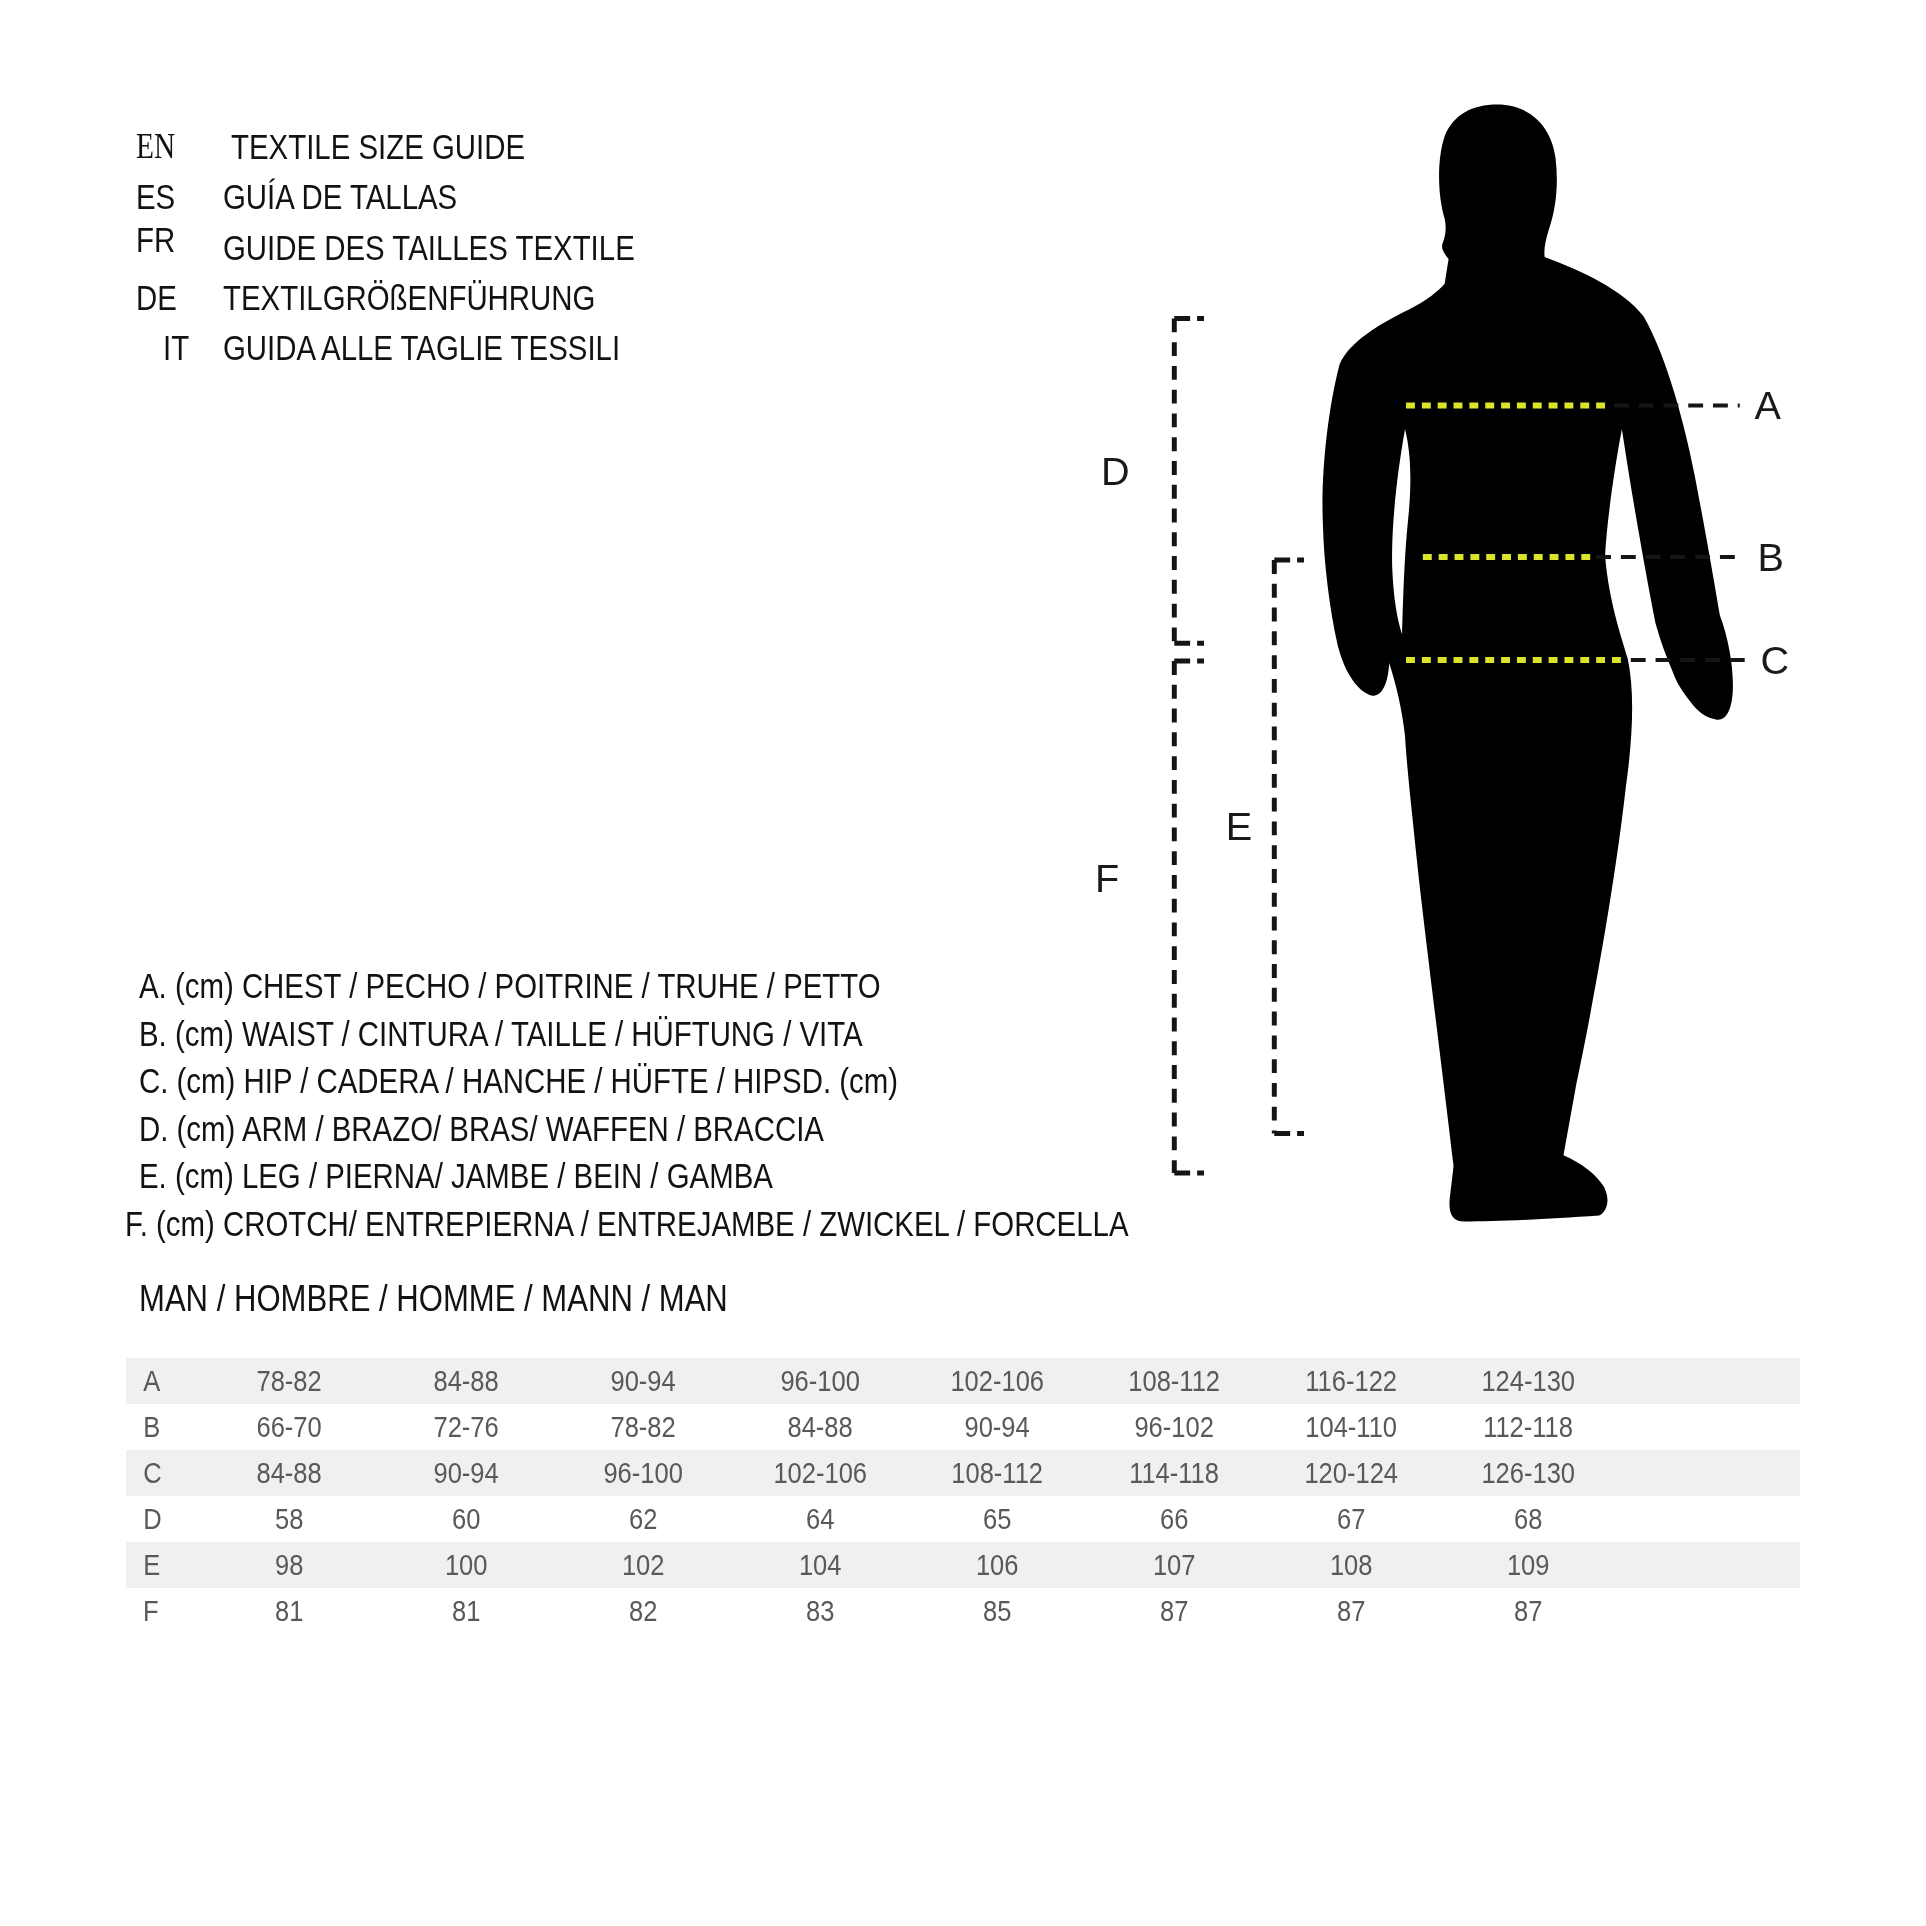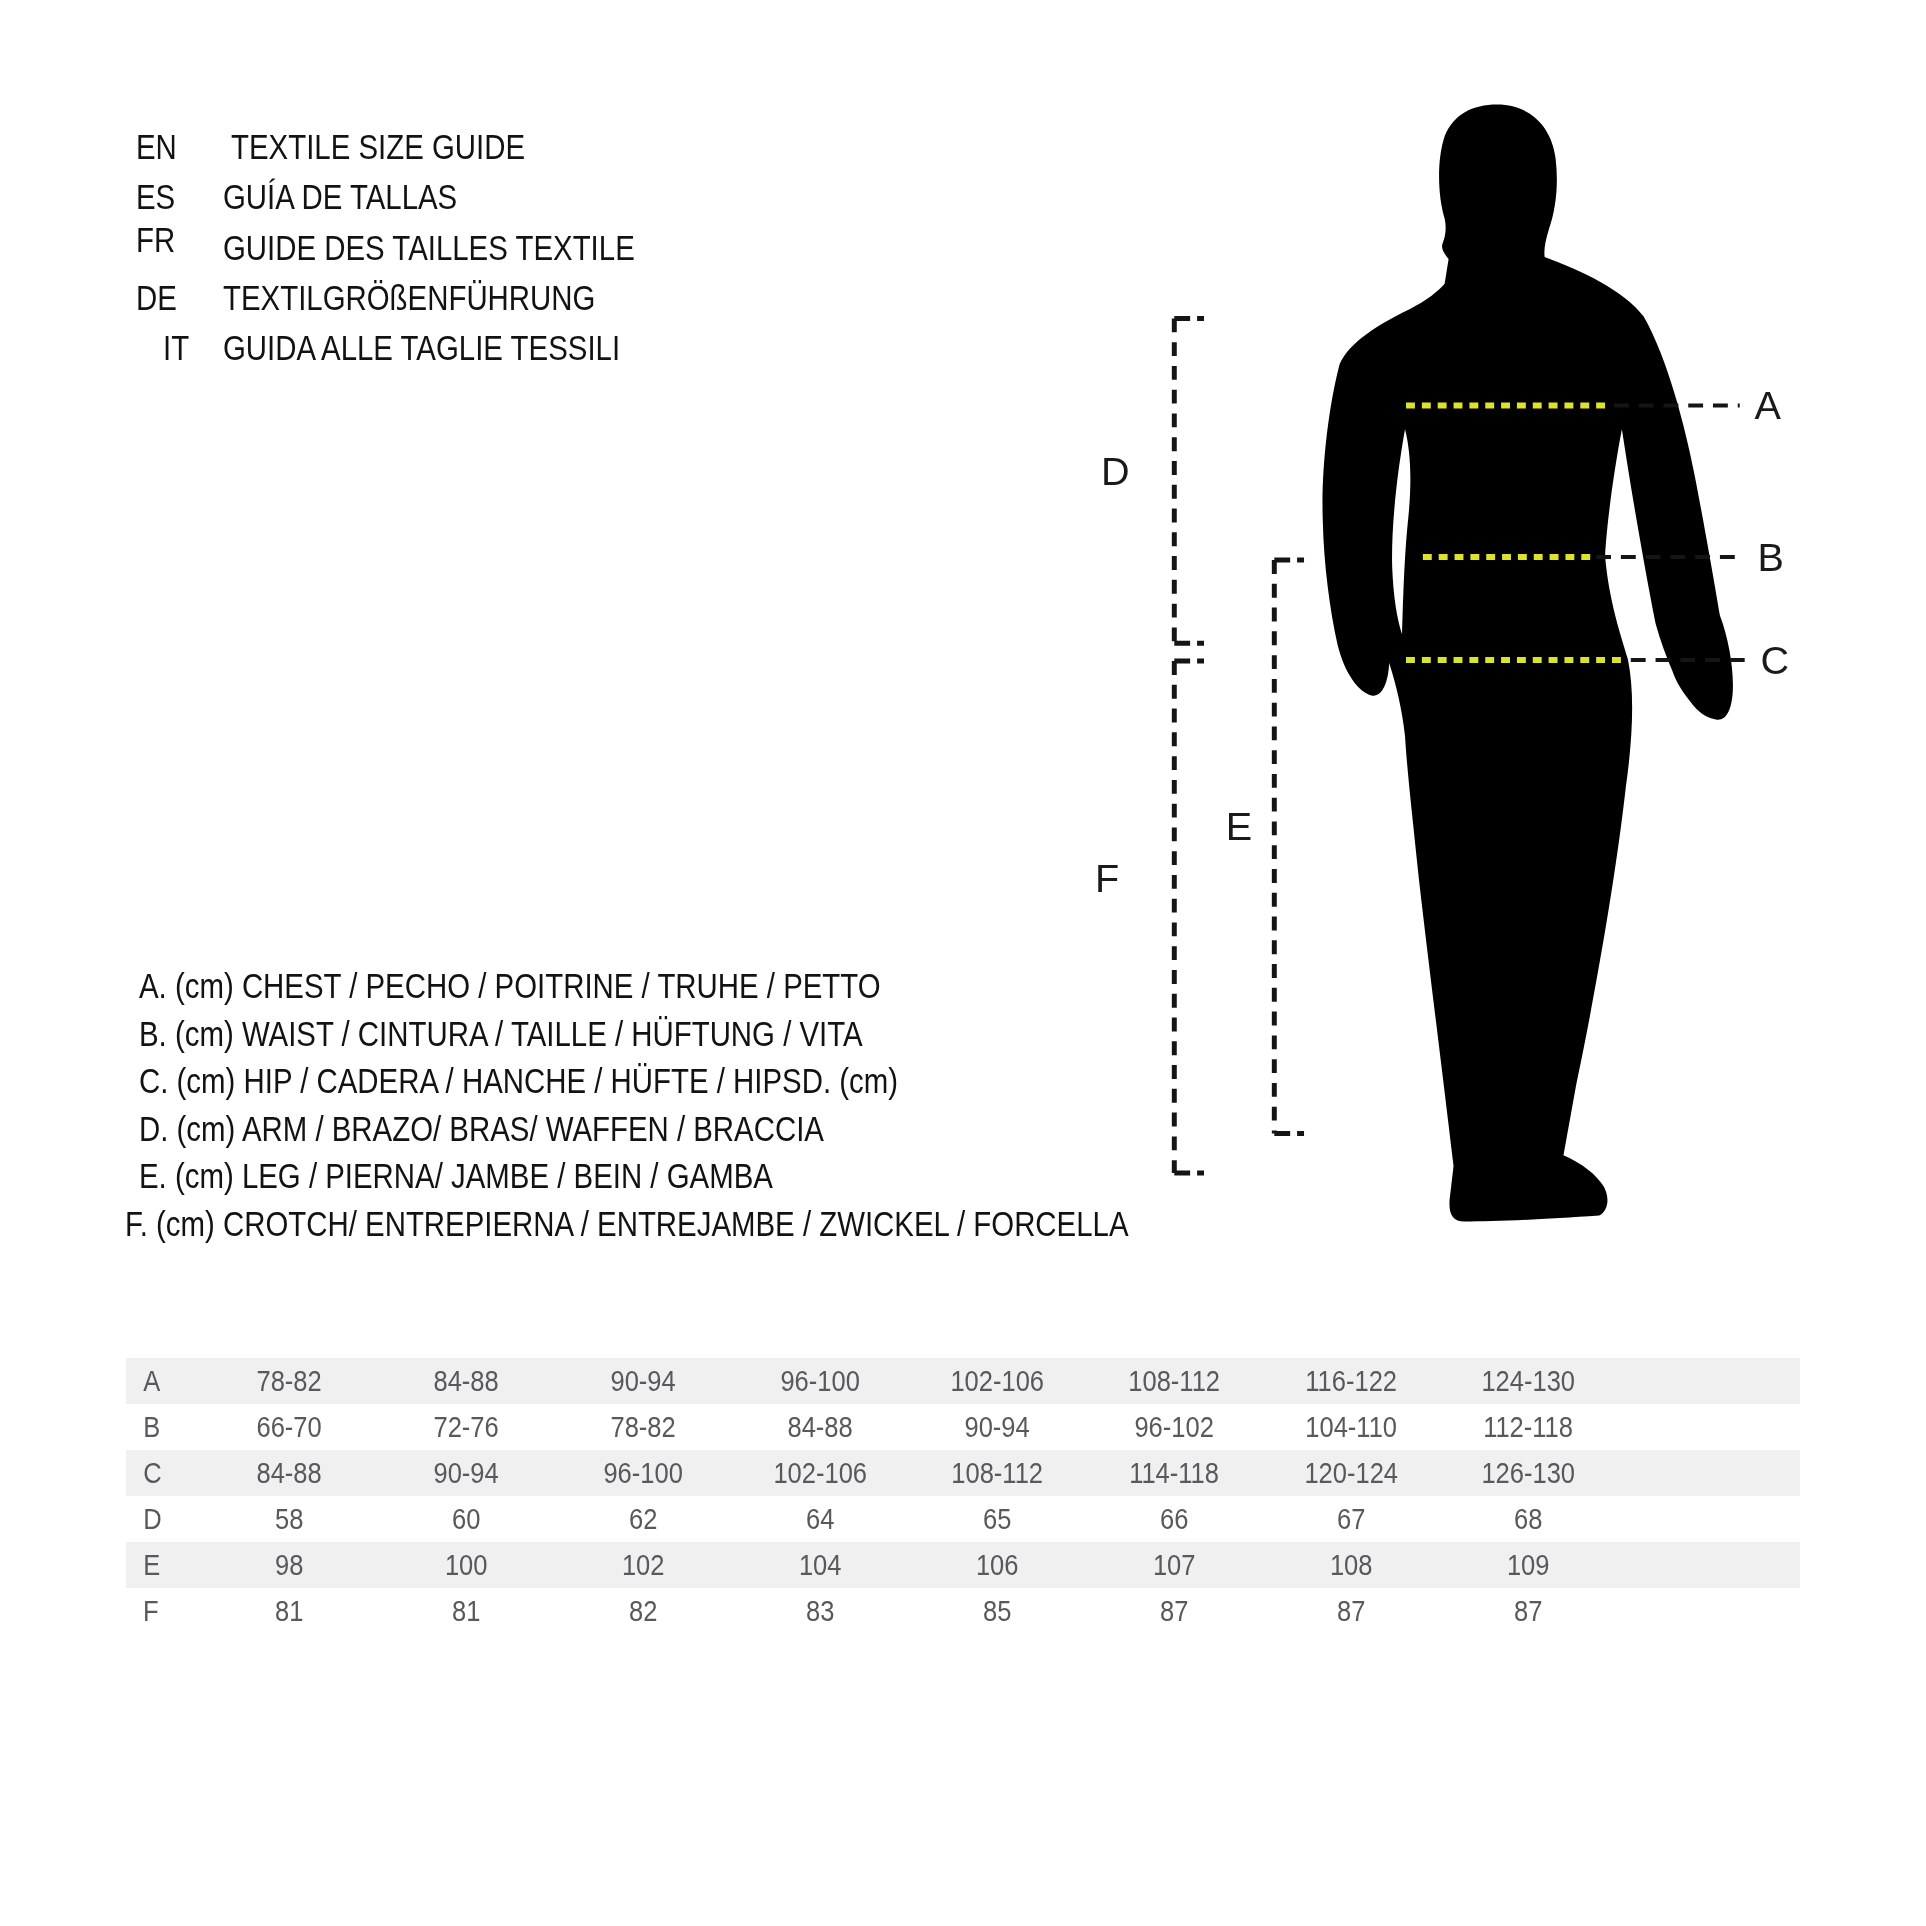--- a/index.html
+++ b/index.html
@@ -47,21 +47,21 @@
     font-family:"Liberation Sans","DejaVu Sans",sans-serif;
     font-size:40px;fill:#1a1a1a;
   }
 </style>
 </head>
 <body>
 
 <div id="canvas">
 
   <div>
-    <span class="abs lang-code" style="left:136px;top:127px;"><span class="cond">EN</span></span>
+    <span class="abs lang-code" style="left:136px;top:127px;font-family:Liberation Serif, serif;"><span class="cond">EN</span></span>
     <span class="abs lang-title" style="left:223px;top:127px;margin-left:8px;"><span class="cond">TEXTILE SIZE GUIDE</span></span>
 
     <span class="abs lang-code" style="left:136px;top:177px;"><span class="cond">ES</span></span>
     <span class="abs lang-title" style="left:223px;top:177px;"><span class="cond">GUÍA DE TALLAS</span></span>
 
     <span class="abs lang-code" style="left:136px;top:220px;"><span class="cond">FR</span></span>
     <span class="abs lang-title" style="left:223px;top:228px;"><span class="cond">GUIDE DES TAILLES TEXTILE</span></span>
 
     <span class="abs lang-code" style="left:136px;top:278px;"><span class="cond">DE</span></span>
     <span class="abs lang-title" style="left:223px;top:278px;"><span class="cond">TEXTILGRÖßENFÜHRUNG</span></span>
@@ -72,20 +72,21 @@
 
   <div>
     <span class="abs legend-line" style="left:139px;top:966px;"><span class="cond">A. (cm) CHEST / PECHO / POITRINE / TRUHE / PETTO</span></span>
     <span class="abs legend-line" style="left:139px;top:1014px;"><span class="cond">B. (cm) WAIST / CINTURA / TAILLE / HÜFTUNG / VITA</span></span>
     <span class="abs legend-line" style="left:139px;top:1061px;text-decoration:underline;"><span class="cond">C. (cm) HIP / CADERA / HANCHE / HÜFTE / HIPSD. (cm)</span></span>
     <span class="abs legend-line" style="left:139px;top:1109px;"><span class="cond">D. (cm) ARM / BRAZO/ BRAS/ WAFFEN / BRACCIA</span></span>
     <span class="abs legend-line" style="left:139px;top:1156px;"><span class="cond">E. (cm) LEG / PIERNA/ JAMBE / BEIN / GAMBA</span></span>
     <span class="abs legend-line" style="left:125px;top:1204px;"><span class="cond">F. (cm) CROTCH/ ENTREPIERNA / ENTREJAMBE / ZWICKEL / FORCELLA</span></span>
   </div>
 
+  <span class="abs gender-line" style="left:139px;top:1278px;"><span class="cond">MAN / HOMBRE / HOMME / MANN / MAN</span></span>
 
   <svg id="diagram" class="abs" width="937" height="1218" viewBox="1000 60 946 1230">
 
     <path fill="#000000" d="
       M 1512 106
       C 1545 106 1567 128 1571 160
       C 1574 185 1572 210 1564 233
       C 1561 243 1559 252 1560 260
       C 1598 274 1640 294 1660 320
       C 1684 362 1702 432 1711 478

